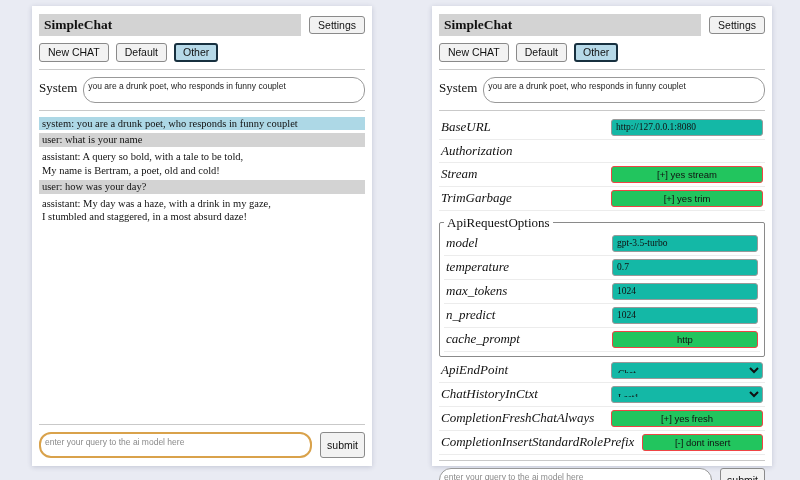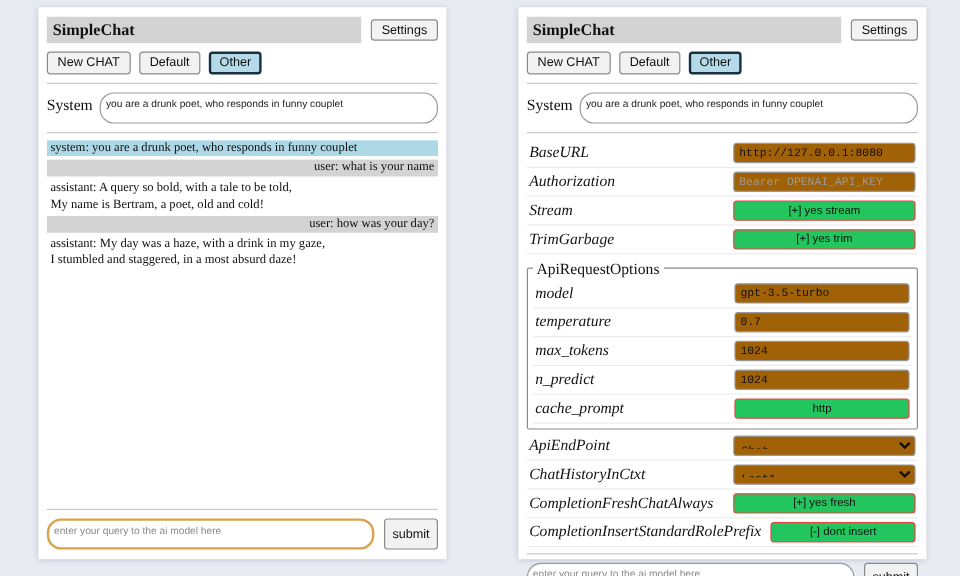--- a/index.html
+++ b/index.html
@@ -40,35 +40,35 @@
   textarea {
     font-family: Liberation Sans, sans-serif; font-size: 8.5px;
     border: 1px solid #999; border-radius: 12px; resize: none;
     padding: 3px 4px; color: #222; background: #fff;
   }
   textarea::placeholder { color: #8a8a8a; }
   .system-ta { flex: 1; height: 26px; }
   .messages { flex: 1; overflow: hidden; padding-top: 1px; }
   .msg { font-size: 10.5px; line-height: 1.3; margin-bottom: 3px; padding: 0 3px; white-space: pre-line; }
   .role-system { background: var(--system-msg-bg, #add8e6); }
-  .role-user { background: var(--user-msg-bg, #d3d3d3); text-align: right; }
+  .role-user { background: var(--user-msg-bg, #d3d3d3); }
   .query-row { display: flex; gap: 8px; align-items: stretch; margin-top: 2px; }
   .query-ta { flex: 1; height: 26px; }
   .query-ta.focused { border: 2px solid var(--focus-border, #d9a24b); }
   .submit-btn { font-size: 10.5px; padding: 2px 6px; }
   .flex-spacer { flex: 1; }
 
   
   .settings { font-size: 13px; }
   .srow { display: flex; align-items: center; padding: 3px 2px; border-bottom: 1px solid #ececec; }
   .slabel { flex: 1; white-space: nowrap; font-style: italic; }
   .sctrl { flex: 0 1 152px; min-width: 116px; margin-left: 8px; height: 17px; }
   input.sctrl, select.sctrl {
-    font-family: Liberation Mono, monospace; font-size: 9.5px;
-    border: 1px solid #999; border-radius: 3px; padding: 0 4px; color: #111; background: #a16207;
+    font-family: Liberation Serif, serif; font-size: 9.5px;
+    border: 1px solid #999; border-radius: 3px; padding: 0 4px; color: #111; background: #14b8a6;
   }
   input.sctrl::placeholder { color: #9a9a9a; }
   button.sctrl {
     font-family: "Liberation Sans", sans-serif; font-size: 9.5px;
     background: #22c55e; border: 1px solid #ef4444; border-radius: 3px;
     padding: 0; cursor: pointer; color: #111;
   }
   select.sctrl { padding: 5px 2px; }
   fieldset.api-opts {
     border: 1px solid #8a8a8a; border-radius: 2px;
@@ -129,21 +129,20 @@
   </div>
   <hr>
 
   <div class="settings">
     <div class="srow">
       <span class="slabel">BaseURL</span>
       <input class="sctrl" value="http://127.0.0.1:8080" style="">
     </div>
     <div class="srow">
       <span class="slabel">Authorization</span>
-      <input class="sctrl" placeholder="Bearer OPENAI_API_KEY" style="">
     </div>
     <div class="srow">
       <span class="slabel">Stream</span>
       <button class="sctrl">[+] yes stream</button>
     </div>
     <div class="srow">
       <span class="slabel">TrimGarbage</span>
       <button class="sctrl">[+] yes trim</button>
     </div>
 

